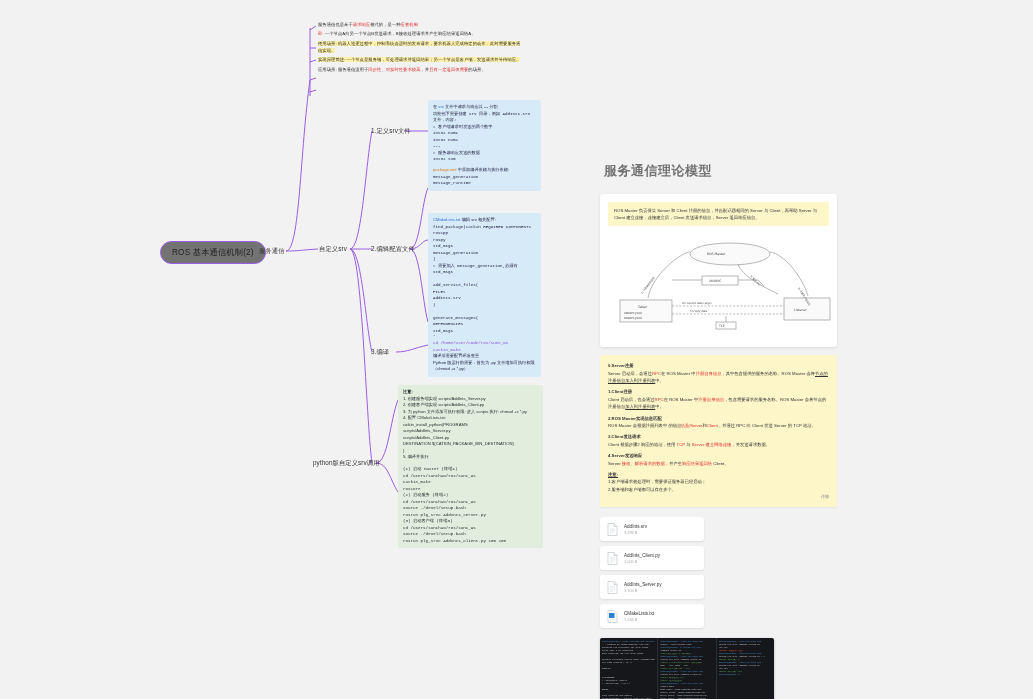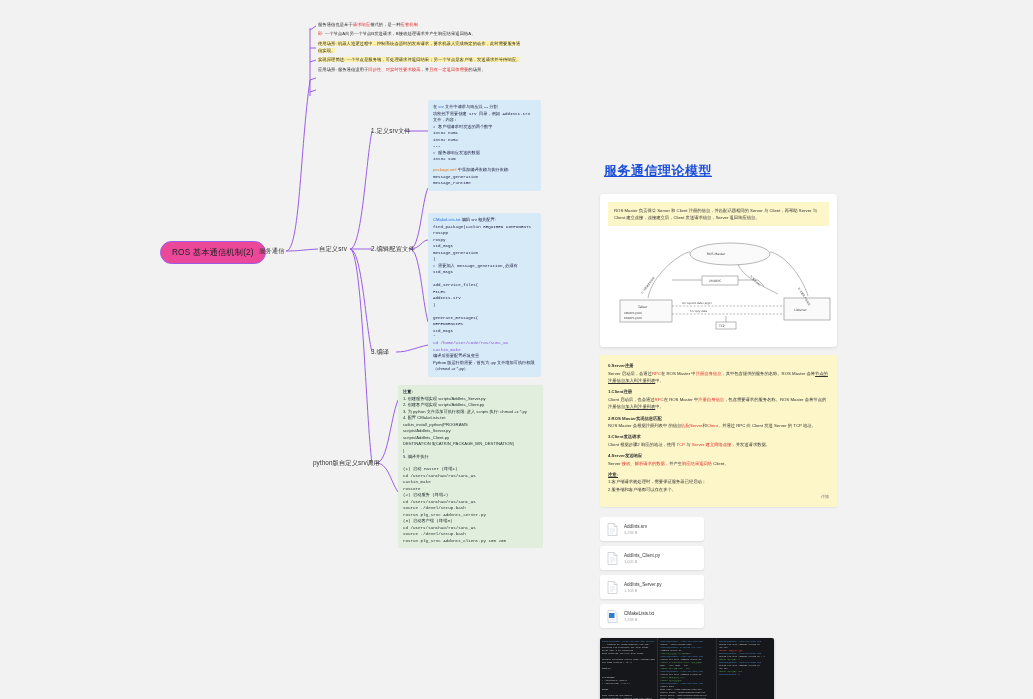--- a/index.html
+++ b/index.html
@@ -12,21 +12,21 @@
   #stage { position: relative; width: 1033px; height: 699px; }
 
   
   #mindmap { position: absolute; left: 0; top: 0; width: 600px; height: 699px; }
   #edges { position: absolute; left: 0; top: 0; width: 600px; height: 699px; pointer-events: none; }
 
   .node-root {
     position: absolute; left: 160px; top: 241px;
     padding: 5px 11px;
     border: 1.4px solid #9b5de5; border-radius: 14px;
-    background: #ec4899; color: #222;
+    background: #737373; color: #222;
     font-size: 8.2px; white-space: nowrap; letter-spacing: .2px;
   }
   .branch-label {
     position: absolute; font-size: 6.3px; color: #333; white-space: nowrap;
     letter-spacing: .1px;
   }
 
   
   .tbox {
     position: absolute; font-size: 4.3px; line-height: 1.62;
@@ -43,21 +43,21 @@
     padding: 4px 5px; font-size: 4.2px; line-height: 1.55; color: #224;
   }
   .greenbox {
     position: absolute; background: #e2eedd; border-radius: 2px;
     padding: 4px 5px; font-size: 4.2px; line-height: 1.55; color: #233;
   }
   .mono { font-family: "Liberation Mono", "DejaVu Sans Mono", monospace; }
 
   
   #right { position: absolute; left: 600px; top: 162px; width: 433px; }
-  .panel-title { font-size: 13px; color: #1d4ed8; margin: 0 0 14px 4px; letter-spacing: .5px; text-decoration: underline; }
+  .panel-title { font-size: 13px; color: #737373; margin: 0 0 14px 4px; letter-spacing: .5px; }
   .card {
     background: #fff; border-radius: 3px; box-shadow: 0 1px 3px rgba(0,0,0,.10);
     padding: 8px; width: 237px;
   }
   .note-yellow {
     background: #fdf6c9; font-size: 4.3px; line-height: 1.66; color: #333;
     padding: 5px 6px; border-radius: 1px;
   }
   .diagram { background: #fff; margin-top: 6px; padding: 4px; }
   .note-block {

